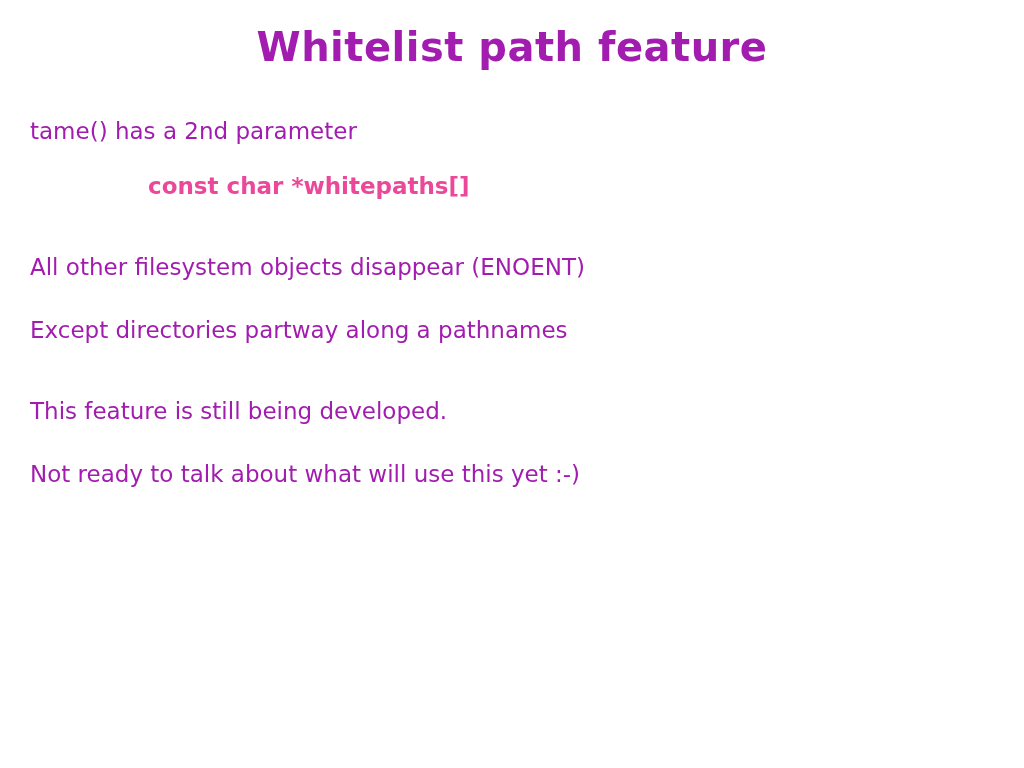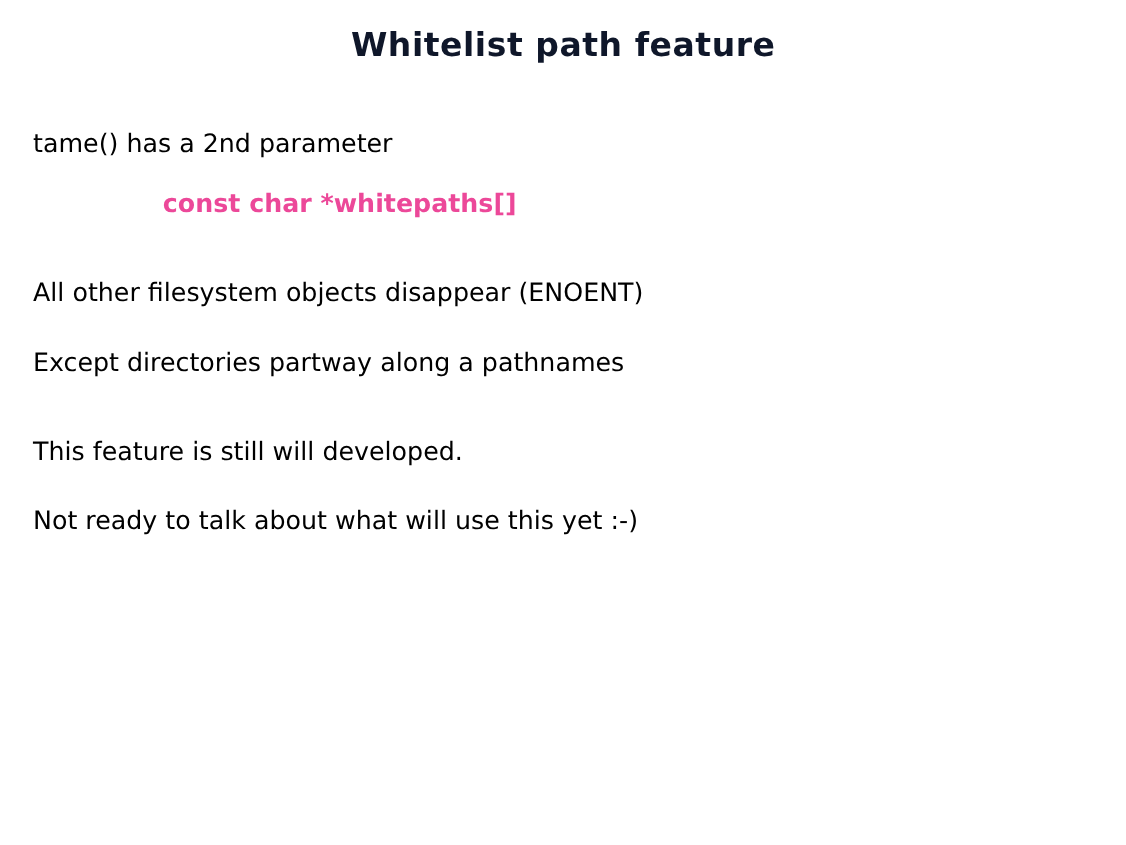--- a/index.html
+++ b/index.html
@@ -19,35 +19,35 @@
     height: 768px;
     background: #ffffff;
   }
   .slide-title {
     position: absolute;
     top: 24px;
     left: 0;
     width: 1024px;
     text-align: center;
     font-family: "DejaVu Sans", sans-serif;
-    font-size: 30px;
+    font-size: 40px;
     font-weight: bold;
-    color: #0f172a;
+    color: #a21caf;
     letter-spacing: 0.5px;
   }
   .body-block {
     position: absolute;
     left: 30px;
     top: 120px;
     width: 980px;
   }
   .line {
     font-family: "DejaVu Sans", sans-serif;
     font-size: 23px;
-    color: #000000;
+    color: #a21caf;
     line-height: 1.0;
     white-space: pre;
   }
   .line.black {
     color: #ec4899;
     font-weight: bold;
   }
   .gap-sm { height: 18px; }
   .gap-md { height: 32px; }
   .gap-lg { height: 40px; }
@@ -78,20 +78,20 @@
 
     <div class="gap-lg"></div>
 
     <div class="line">Except directories partway along a pathnames</div>
 
     <div class="gap-sm"></div>
 
 
     <div class="gap-lg"></div>
 
-    <div class="line">This feature is still will developed.</div>
+    <div class="line">This feature is still being developed.</div>
 
     <div class="gap-lg"></div>
 
     <div class="line">Not ready to talk about what will use this yet :-)</div>
 
   </div>
 </div>
 
 </body></html>

